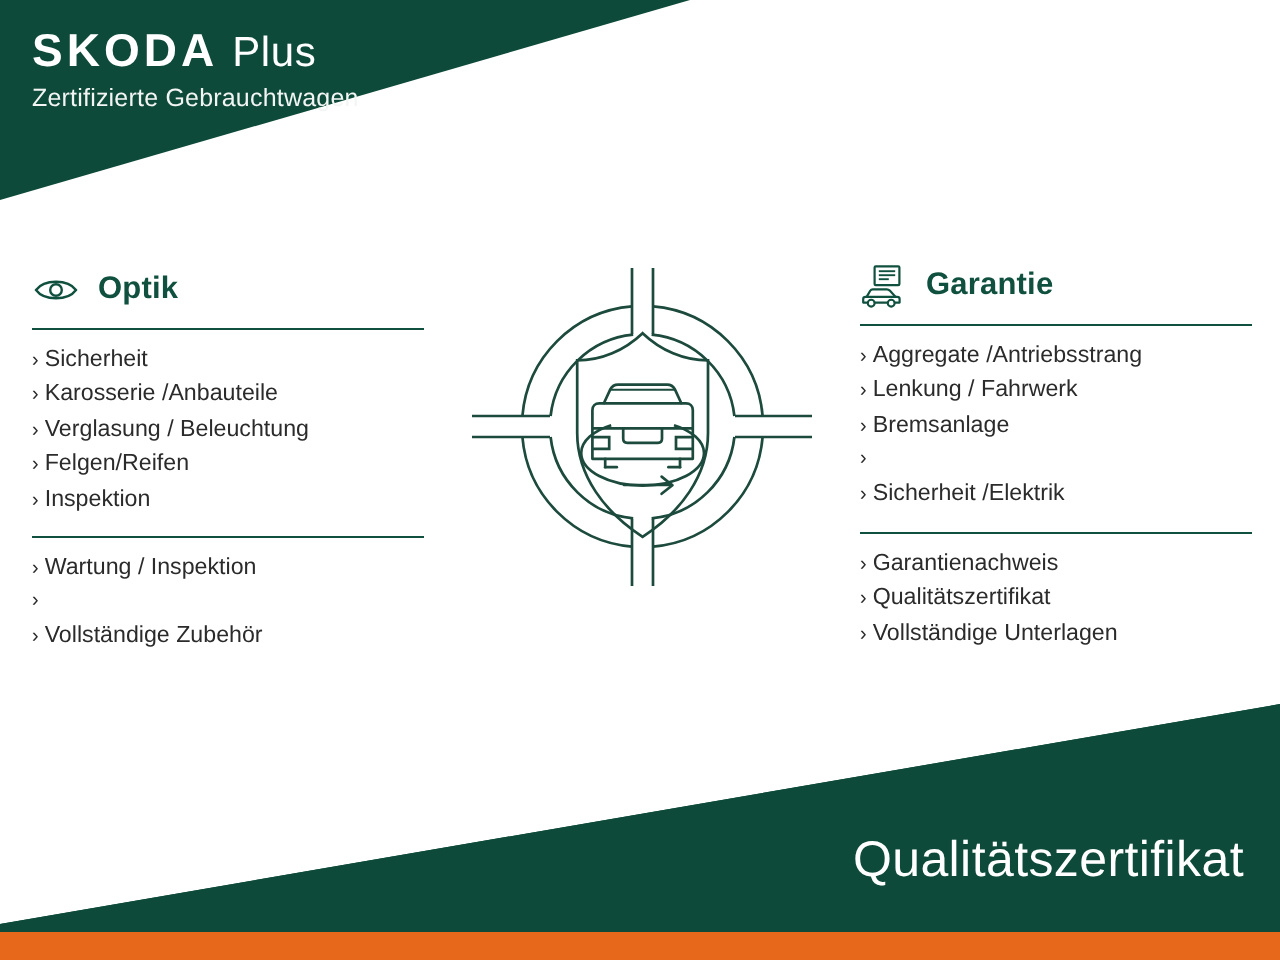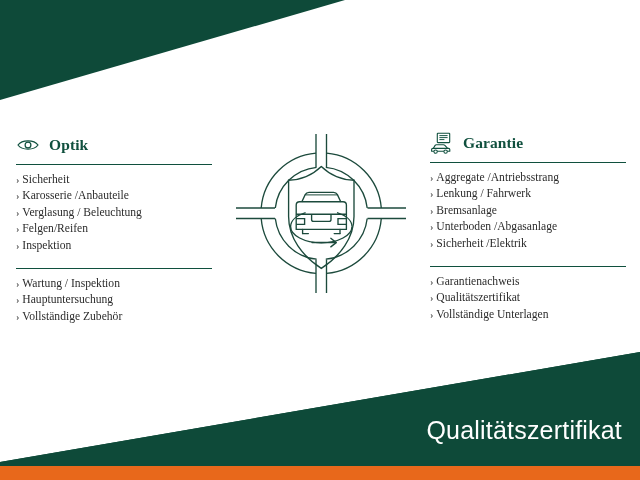--- a/index.html
+++ b/index.html
@@ -24,21 +24,21 @@
   }
   .logo-plus{
     font-size:21px;font-weight:400;color:#ffffff;line-height:1;letter-spacing:.3px;
   }
   .logo-sub{
     margin-top:5px;font-size:12.5px;font-weight:400;color:#f2f5f3;
     letter-spacing:.1px;line-height:1.2;
   }
 
   
-  .col{position:absolute;z-index:5;width:196px;font-family:Liberation Serif, serif;}
+  .col{position:absolute;z-index:5;width:196px;}
   .col-left{left:16px;}
   .col-right{left:430px;}
   .block-optik{top:132px;}
   .block-wartung{top:262px;}
   .block-technik{top:130px;}
   .block-garantie{top:260px;}
 
   .blk-head{display:flex;align-items:center;gap:9px;height:26px;}
   .blk-icon{width:24px;height:24px;flex:0 0 24px;display:block;}
   .blk-title{
@@ -72,20 +72,27 @@
     <rect x="0" y="0" width="640" height="480" fill="#ffffff"></rect>
 
     <polygon points="0,0 345,0 0,100" fill="#0E4A39"></polygon>
 
     <polygon points="640,352 640,466 0,466 0,462" fill="#0E4A39"></polygon>
     <polygon points="640,352 0,462 0,466 640,466" fill="#0E4A39"></polygon>
 
     <rect x="0" y="466" width="640" height="14" fill="#E8681B"></rect>
   </svg>
 
+  <div class="header">
+    <div class="logo-row">
+      <span class="logo-skoda">SKODA</span>
+      <span class="logo-plus">Plus</span>
+    </div>
+    <div class="logo-sub">Zertifizierte Gebrauchtwagen</div>
+  </div>
 
   <div class="col col-left block-optik">
     <div class="blk-head">
       <svg class="blk-icon" viewBox="0 0 24 24">
         <path d="M2 12 C6 6.5, 18 6.5, 22 12 C18 17.5, 6 17.5, 2 12 Z" fill="none" stroke="#10503E" stroke-width="1.2"></path>
         <circle cx="12" cy="12" r="2.9" fill="none" stroke="#10503E" stroke-width="1.2"></circle>
       </svg>
       <span class="blk-title">Optik</span>
     </div>
     <div class="rule"></div>
@@ -115,21 +122,20 @@
 
   <div class="col col-left block-wartung">
     <div class="rule"></div>
     <ul class="items">
       <li>
           <span class="chev">›</span>
           <span>Wartung / Inspektion</span>
         </li>
       <li>
           <span class="chev">›</span>
-          <span>Hauptuntersuchung</span>
         </li>
       <li>
           <span class="chev">›</span>
           <span>Vollständige Zubehör</span>
         </li>
     </ul>
   </div>
 
   <div class="col col-right block-technik">
     <div class="blk-head">
@@ -154,21 +160,20 @@
       <li>
           <span class="chev">›</span>
           <span>Lenkung / Fahrwerk</span>
         </li>
       <li>
           <span class="chev">›</span>
           <span>Bremsanlage</span>
         </li>
       <li>
           <span class="chev">›</span>
-          <span>Unterboden /Abgasanlage</span>
         </li>
       <li>
           <span class="chev">›</span>
           <span>Sicherheit /Elektrik</span>
         </li>
     </ul>
   </div>
 
   <div class="col col-right block-garantie">
     <div class="rule"></div>

